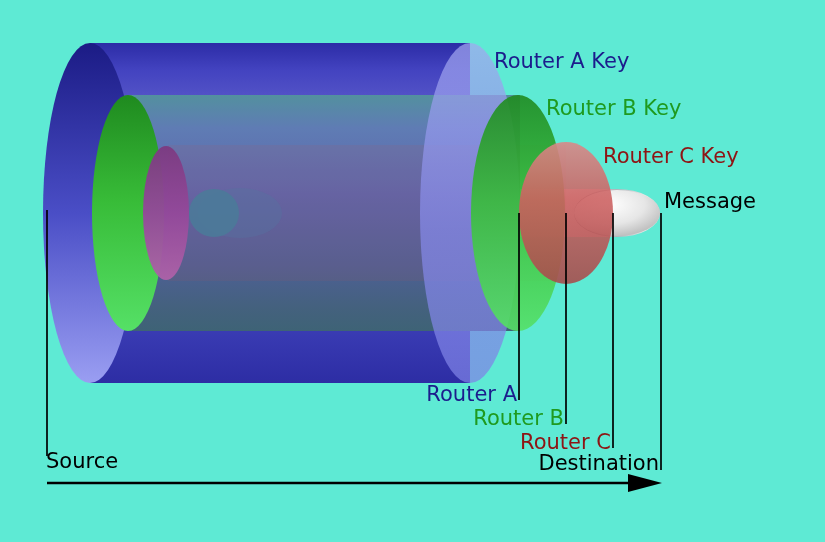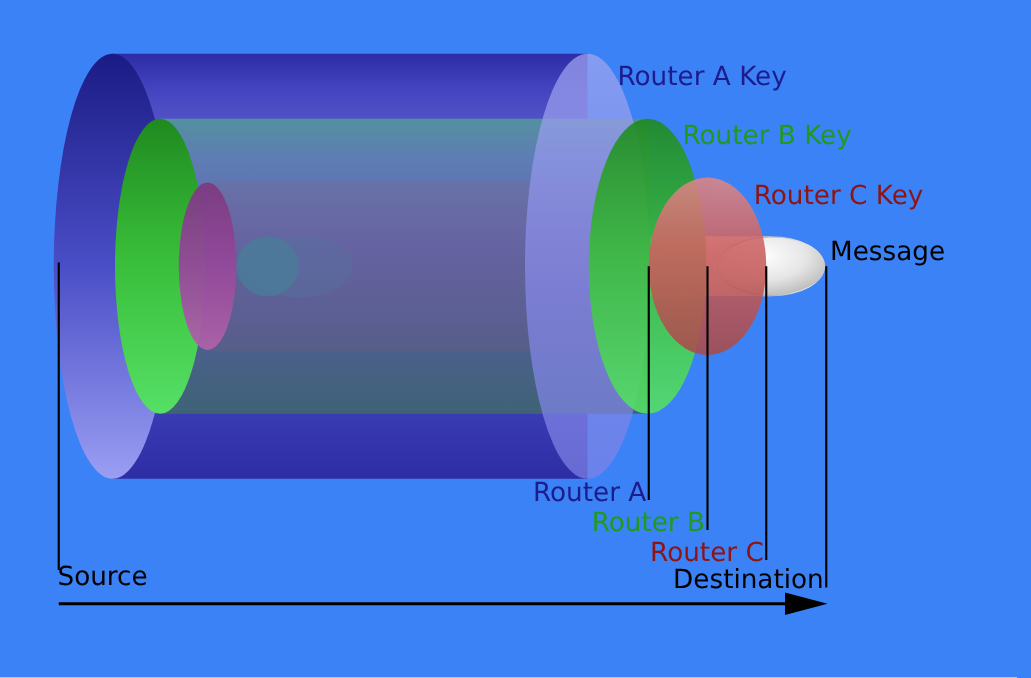--- a/index.html
+++ b/index.html
@@ -4,21 +4,21 @@
 <style>
   html, body {
     margin: 0;
     padding: 0;
     background: #ffffff;
   }
   .stage {
     position: relative;
     width: 825px;
     height: 542px;
-    background: #3b82f6;
+    background: #5eead4;
     overflow: hidden;
     font-family: "DejaVu Sans", "Liberation Sans", sans-serif;
   }
   svg text {
     font-family: "DejaVu Sans", "Liberation Sans", sans-serif;
     font-size: 21px;
   }
 </style>
 </head>
 <body>

